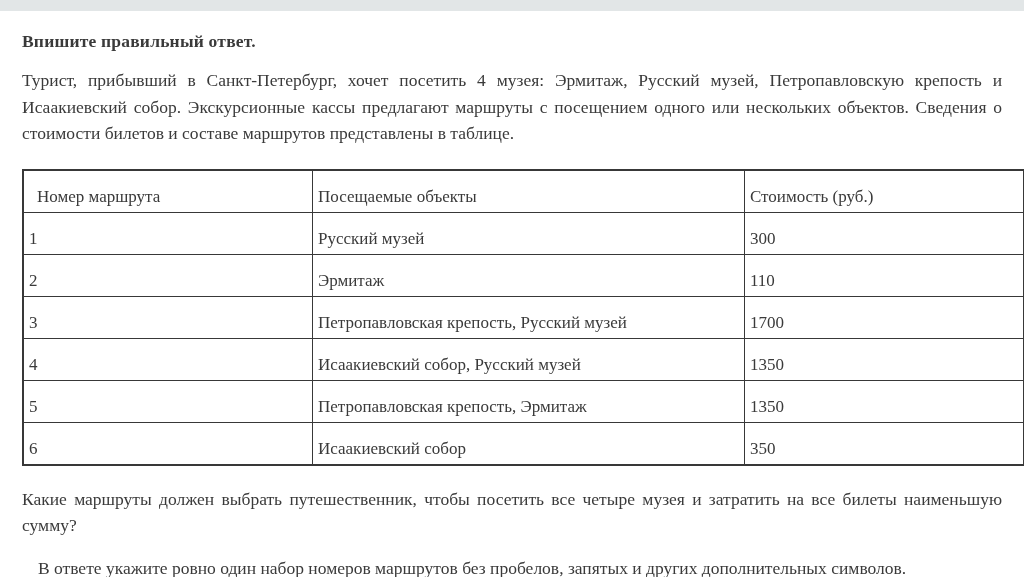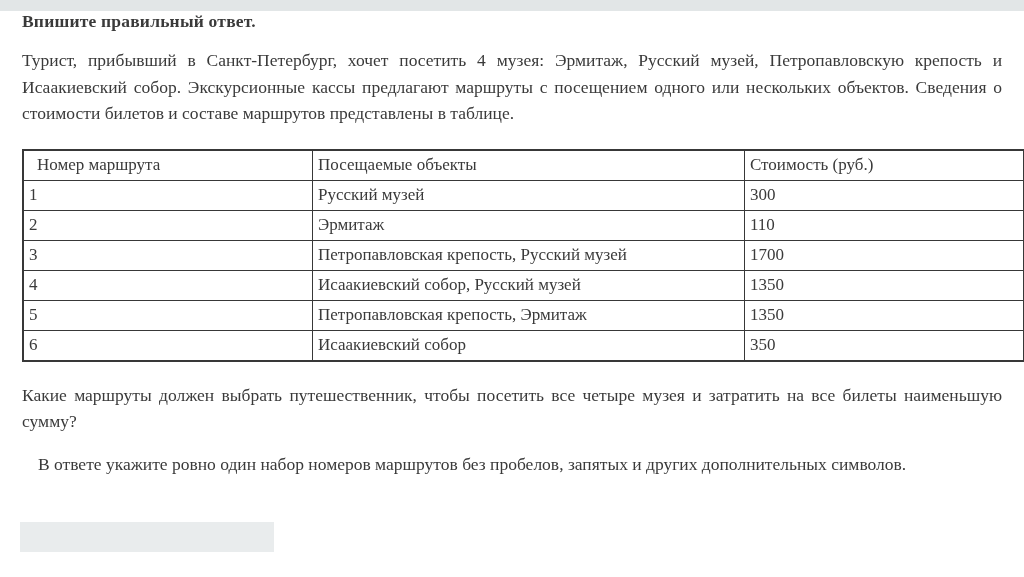--- a/index.html
+++ b/index.html
@@ -16,21 +16,21 @@
     width: 1024px;
     height: 11px;
     background: #e2e6e7;
   }
   .content {
     padding: 0 22px;
   }
   h1.page-title {
     font-size: 17.5px;
     font-weight: bold;
-    margin: 0 0 0 0;
+    margin: 20px 0 0 0;
     letter-spacing: 0.2px;
   }
   p.intro {
     font-size: 17.5px;
     line-height: 26.5px;
     text-align: justify;
     margin: 15px 0 4px 0;
   }
   table.routes {
     border-collapse: collapse;
@@ -42,21 +42,21 @@
     border: 1.5px solid #383838;
   }
   table.routes {
     border-width: 2px;
   }
   table.routes th, table.routes td {
     font-size: 17px;
     font-weight: normal;
     text-align: left;
     height: 29px;
-    padding: 0 4px 0 5px;
+    padding: 12px 4px 0 5px;
     vertical-align: middle;
     white-space: nowrap;
     overflow: hidden;
   }
   table.routes th.col-num { padding-left: 13px; }
   .col-num  { width: 271px; }
   .col-obj  { width: 422px; }
   .col-cost { width: 269px; }
   p.question {
     font-size: 17.5px;

